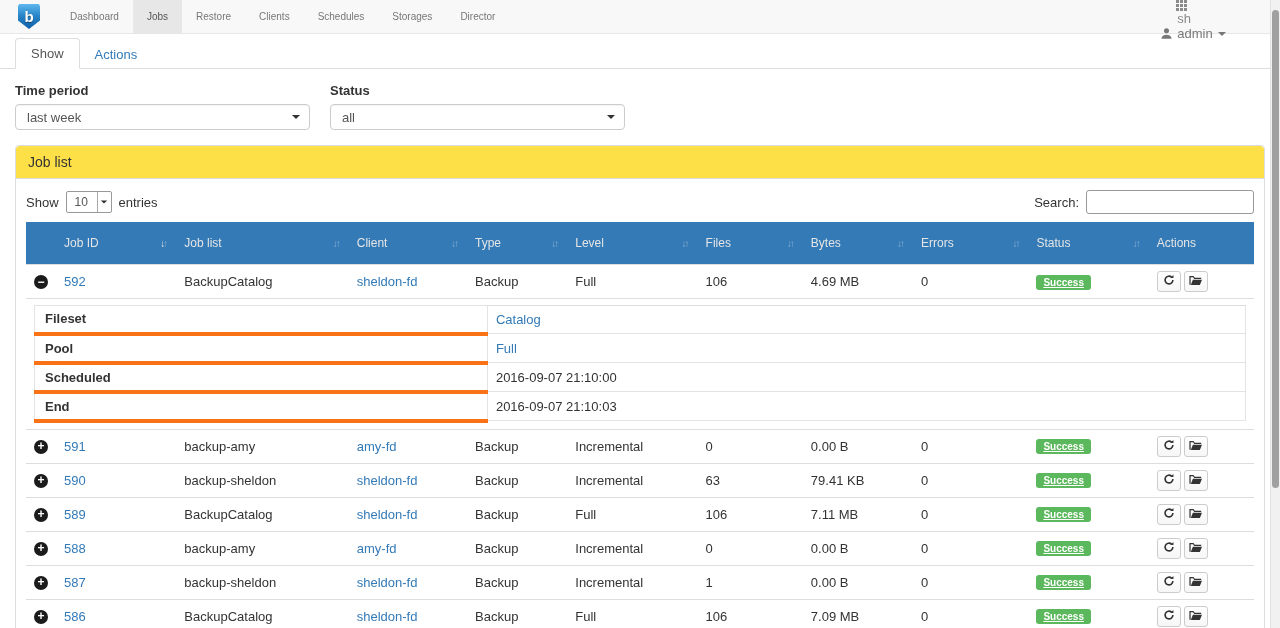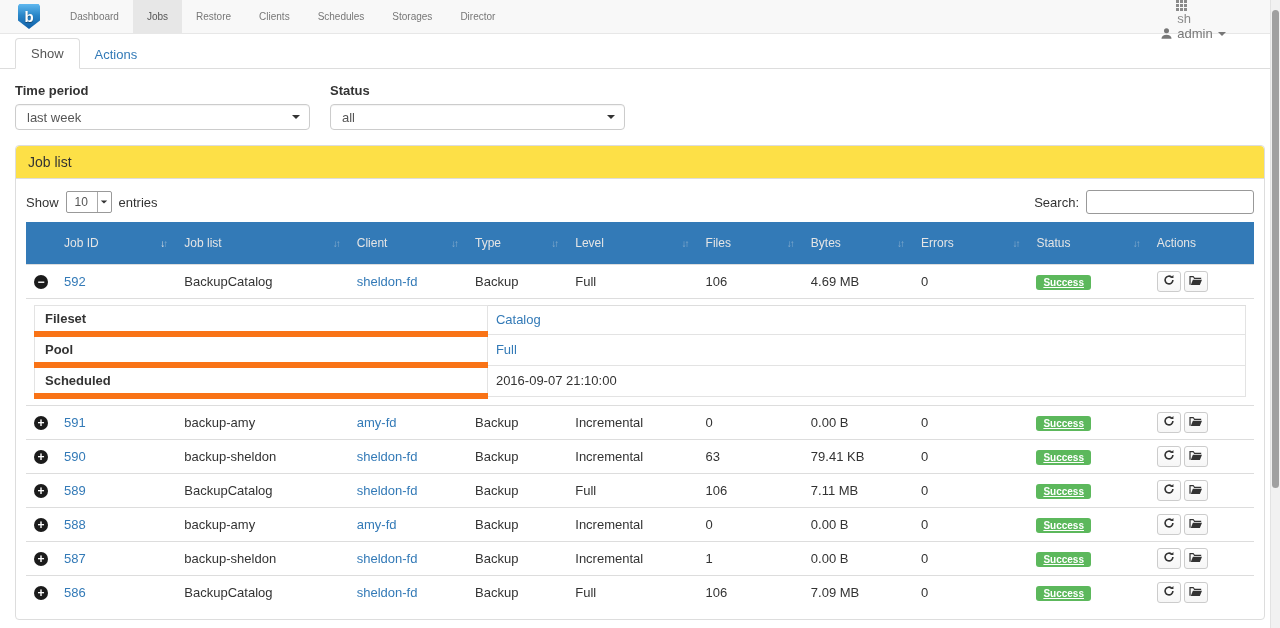--- a/index.html
+++ b/index.html
@@ -69,21 +69,21 @@
   table.jobs tbody td { padding: 6px 8px; border-top: 1px solid #ddd; vertical-align: middle; overflow: hidden; white-space: nowrap; }
   .expander { display: inline-flex; width: 14px; height: 14px; border-radius: 50%; background: #1b1b1b; color: #fff;
     align-items: center; justify-content: center; font-size: 12px; font-weight: bold; line-height: 1; cursor: pointer; padding-bottom: 1px; }
   .badge-success { display: inline-block; background: #5cb85c; color: #fff; font-size: 10px; font-weight: bold; padding: 2px 7px; border-radius: 3px; text-decoration: underline; }
   .abtn { width: 24px; height: 21px; border: 1px solid #ccc; border-radius: 3px; background: linear-gradient(#fff,#f6f6f6);
     display: inline-flex; align-items: center; justify-content: center; padding: 0; margin-right: 3px; cursor: pointer; }
 
   
   tr.child-row > td { padding: 4px 0 13px 0; border-top: none; }
   .detail-table { width: 100%; border-collapse: collapse; border: 1px solid #e3e3e3; font-size: 13px; table-layout: fixed; }
-  .detail-table th { width: 37.4%; text-align: left; font-weight: bold; padding: 5px 10px; border-right: 1px solid #e3e3e3; border-bottom: 6px solid #f97316; white-space: nowrap; overflow: hidden; }
+  .detail-table th { width: 37.4%; text-align: left; font-weight: bold; padding: 5px 10px; border-right: 1px solid #e3e3e3; border-bottom: 4px solid #f97316; white-space: nowrap; overflow: hidden; }
   .detail-table td { padding: 5px 10px; border-bottom: 1px solid #e3e3e3; white-space: nowrap; overflow: hidden; }
 
   
   .scrollbar { position: absolute; top: 0; right: 0; width: 10px; height: 628px; background: #f1f1f1; border-left: 1px solid #e2e2e2; }
   .scrollbar .thumb { position: absolute; left: 1px; top: 10px; width: 7px; height: 478px; background: #a0a0a0; border-radius: 4px; }
 </style>
 </head>
 <body>
 
 <div class="navbar">
@@ -282,20 +282,24 @@
         <td><a>Catalog</a></td>
       </tr>
       <tr>
         <th>Pool</th>
         <td><a>Full</a></td>
       </tr>
       <tr>
         <th>Scheduled</th>
         <td><span>2016-09-07 21:10:00</span></td>
       </tr>
+      <tr>
+        <th>End</th>
+        <td><span>2016-09-07 21:10:03</span></td>
+      </tr>
                 </tbody>
               </table>
             </td>
           </tr>
     <tr class="job-row">
       <td><span class="expander">+</span></td>
       <td><a>591</a></td>
       <td>backup-amy</td>
       <td><a>amy-fd</a></td>
       <td>Backup</td>

